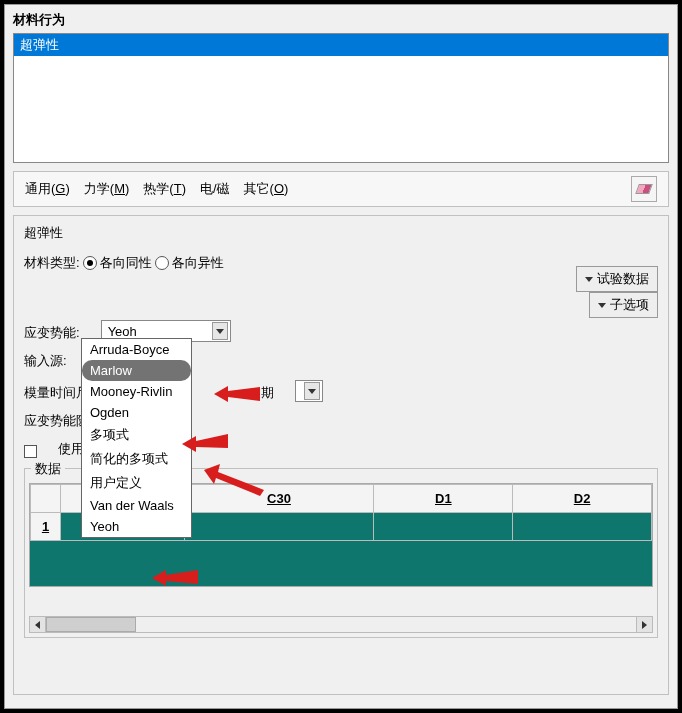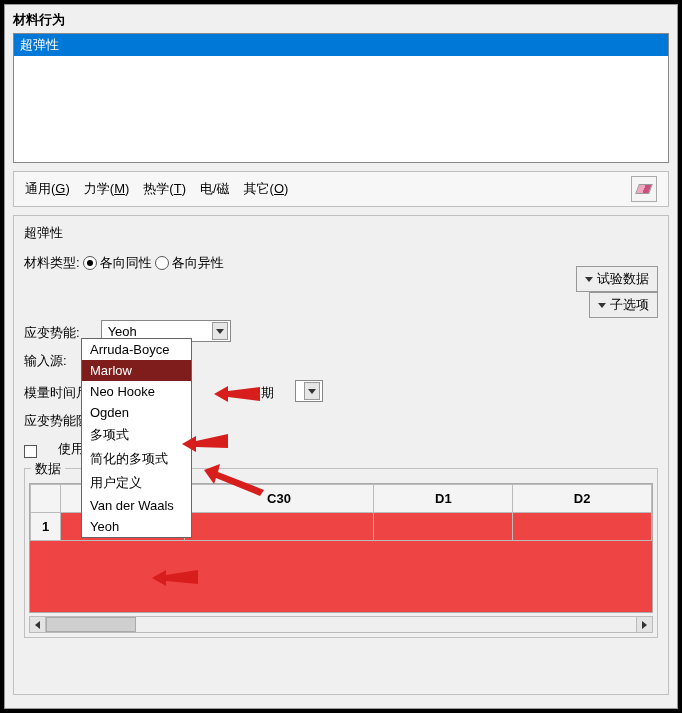--- a/index.html
+++ b/index.html
@@ -161,34 +161,35 @@
     height: 13px;
     border: 1px solid #555;
     background: #fff;
   }
   .data-group {
     margin-top: 1px;
     border: 1px solid #c0c0c0;
     padding: 4px;
     height: 170px;
     position: relative;
+    text-decoration: underline;
   }
   .data-group-label {
     position: relative;
     top: -13px;
     left: 2px;
     background: #f0f0f0;
     padding: 0 4px;
     display: inline-block;
   }
   .grid {
     margin-top: -8px;
     border: 1px solid #aaa;
-    background: #ef4444;
-    height: 130px;
+    background: #0f766e;
+    height: 104px;
     position: relative;
   }
   table.tbl {
     border-collapse: collapse;
     width: 100%;
   }
   table.tbl th, table.tbl td {
     border: 1px solid #bbb;
     text-align: center;
     height: 28px;
@@ -260,22 +261,23 @@
     width: 111px;
     background: #fff;
     border: 1px solid #666;
     z-index: 50;
   }
   .dropdown-pop div {
     padding: 3px 8px;
     cursor: pointer;
   }
   .dropdown-pop div.sel {
-    background: #7f1d1d;
+    background: #737373;
     color: #fff;
+    border-radius: 10px;
   }
 
   .red-arrow {
     position: absolute;
     z-index: 60;
     width: 46px;
     height: 20px;
     pointer-events: none;
   }
 </style>
@@ -400,21 +402,21 @@
         </div>
         <div class="arrow right">
             <span class="tri-right"></span>
           </div>
       </div>
     </div>
 
     <div class="dropdown-pop" id="ddpop">
         <div>Arruda-Boyce</div>
         <div class="sel">Marlow</div>
-        <div>Neo Hooke</div>
+        <div>Mooney-Rivlin</div>
         <div>Ogden</div>
         <div>多项式</div>
         <div>简化的多项式</div>
         <div>用户定义</div>
         <div>Van der Waals</div>
         <div>Yeoh</div>
       </div>
 
     <svg class="red-arrow" style="left:200px; top:168px;" viewBox="0 0 46 20">
       <polygon points="0,10 14,2 14,7 46,3 46,17 14,13 14,18" fill="#d81d1d"></polygon>

